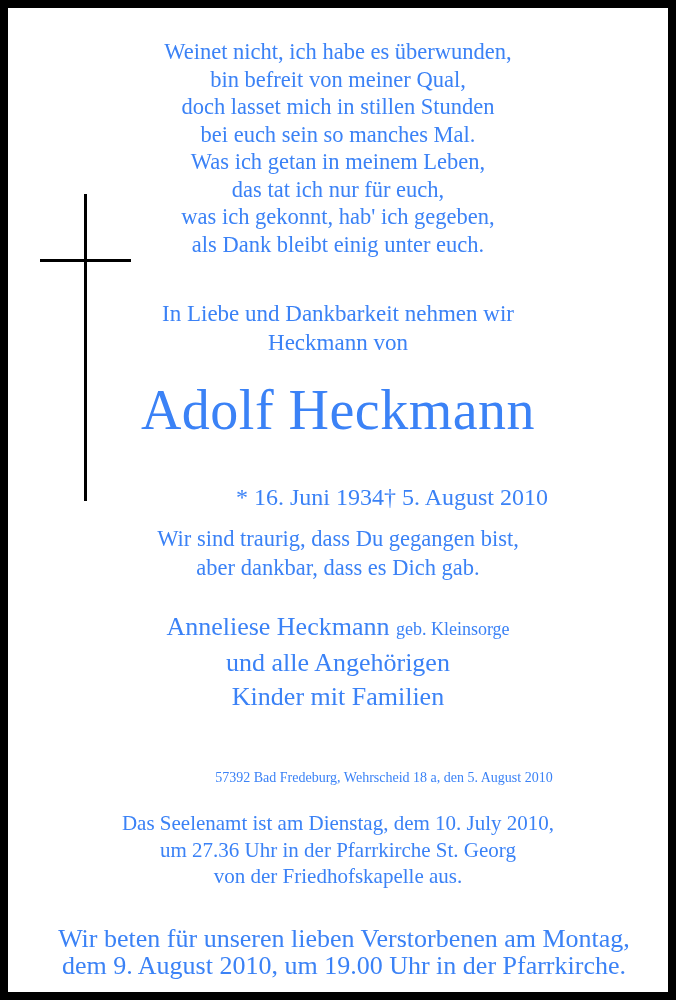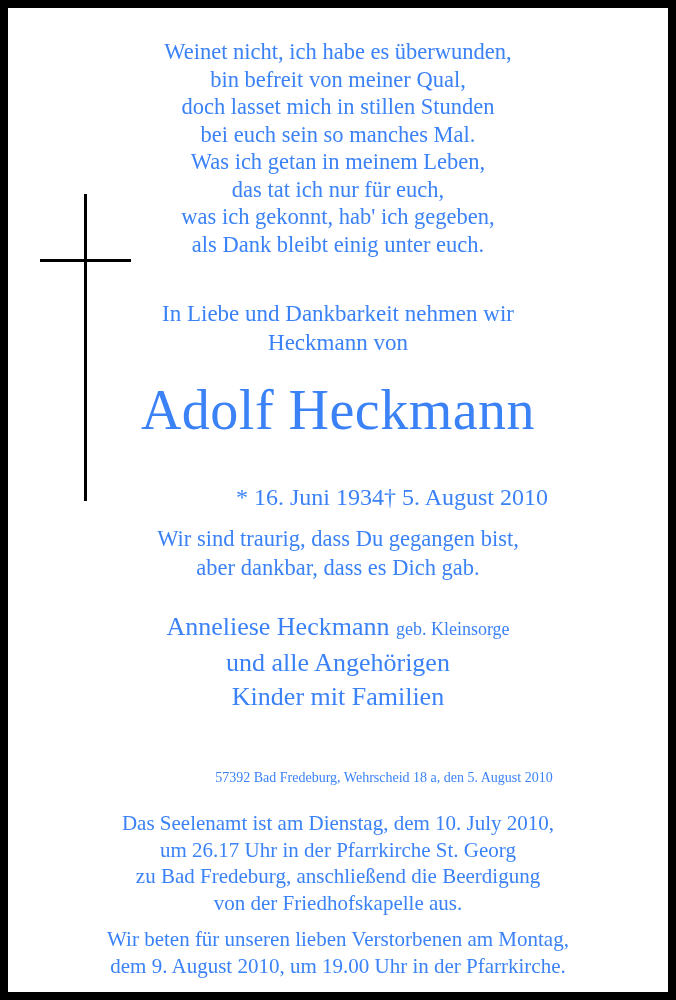--- a/index.html
+++ b/index.html
@@ -123,22 +123,23 @@
   }
 
   .service {
     top: 802px;
     font-size: 21px;
     line-height: 26.5px;
   }
 
   .prayer {
     top: 918px;
-    font-size: 21px;
+    font-size: 26px;
     line-height: 26.5px;
+    padding-left: 6px;
   }
 </style>
 </head>
 <body>
 
 <div class="notice">
   <div class="canvas">
 
     <div class="cross">
       <div class="stem"></div>
@@ -177,22 +178,21 @@
     <div class="block survivors">
       <span class="line"><span>Anneliese Heckmann</span>&nbsp;<span class="small">geb. Kleinsorge</span></span>
       <span class="line">und alle Angehörigen</span>
       <span class="line">Kinder mit Familien</span>
     </div>
 
     <div class="block place-date">57392 Bad Fredeburg, Wehrscheid 18 a, den 5. August 2010</div>
 
     <div class="block service">
       <span class="line">Das Seelenamt ist am Dienstag, dem 10. July 2010,</span>
-      <span class="line">um 26.17 Uhr in der Pfarrkirche St. Georg</span>
-      <span class="line">zu Bad Fredeburg, anschließend die Beerdigung</span>
+      <span class="line">um 27.36 Uhr in der Pfarrkirche St. Georg</span>
       <span class="line">von der Friedhofskapelle aus.</span>
     </div>
 
     <div class="block prayer">
       <span class="line">Wir beten für unseren lieben Verstorbenen am Montag,</span>
       <span class="line">dem 9. August 2010, um 19.00 Uhr in der Pfarrkirche.</span>
     </div>
 
   </div>
 </div>

